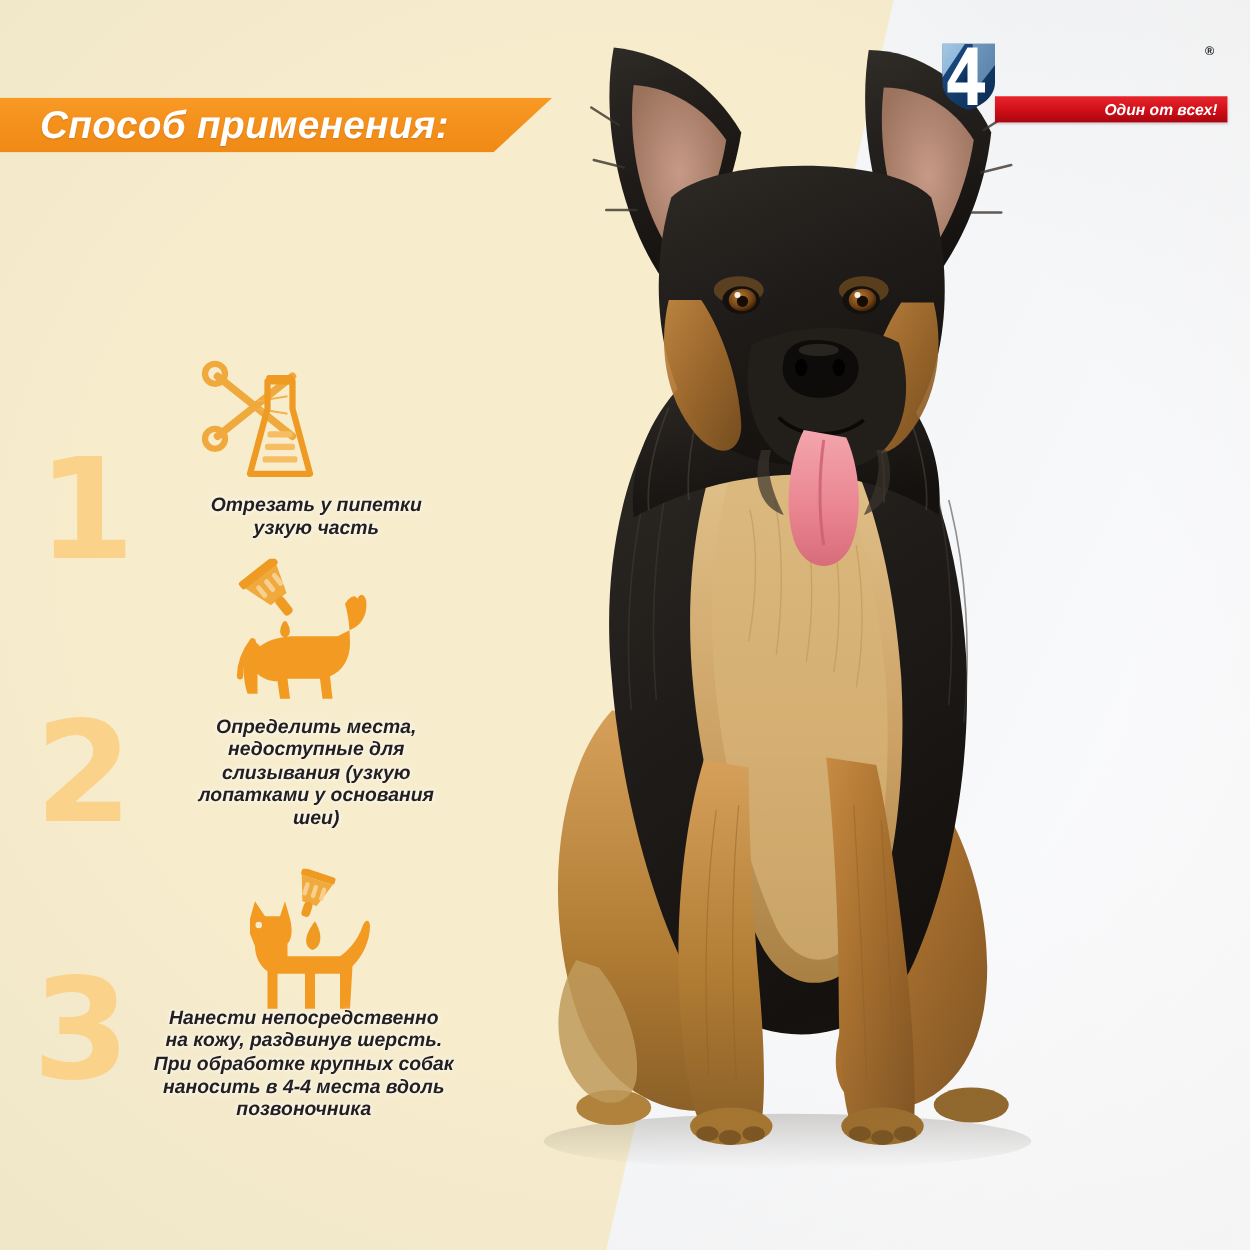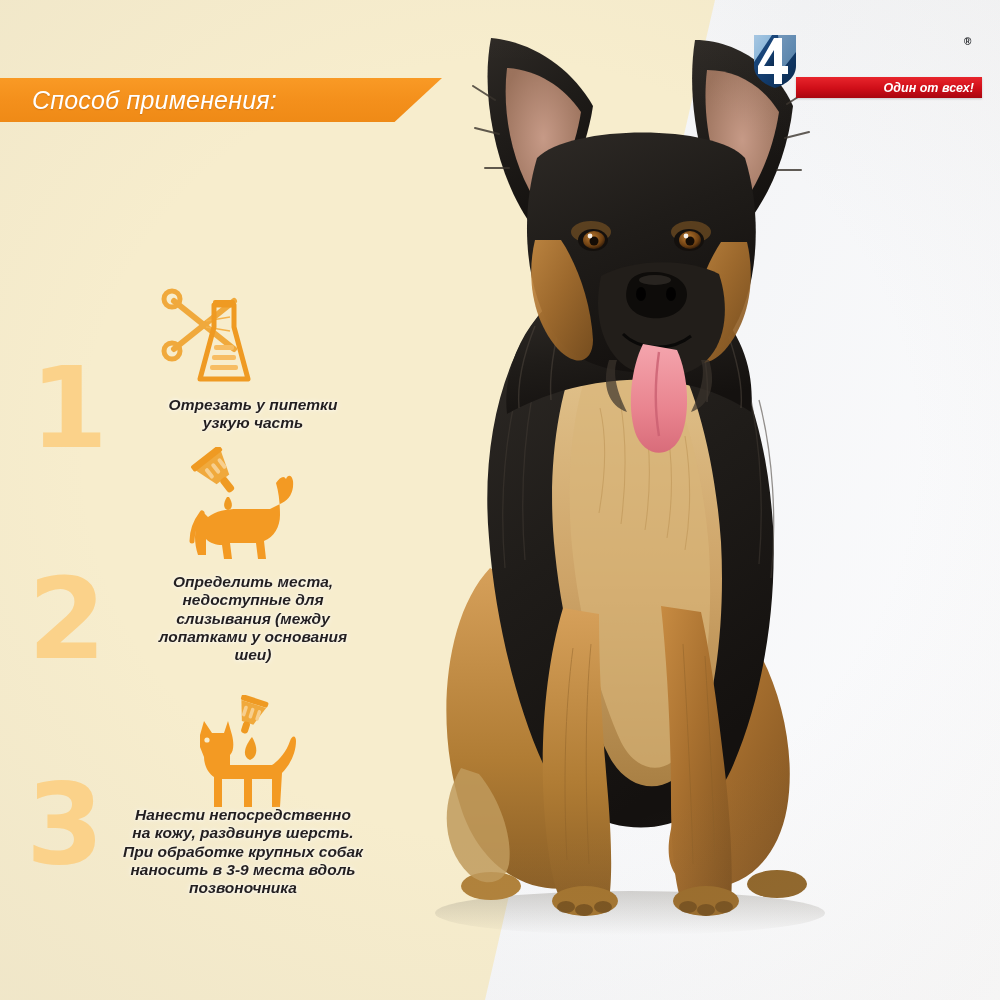--- a/index.html
+++ b/index.html
@@ -31,21 +31,21 @@
 
   
   .banner{
     position:absolute;left:-10px;top:78px;width:452px;height:44px;
     background:linear-gradient(180deg,#f99a25 0%,#f4901c 48%,#ef8a16 100%);
     clip-path:polygon(0 0, 100% 0, 89.5% 100%, 0 100%);
     display:flex;align-items:center;
   }
   .banner-text{
     margin-left:42px;
-    font-size:25px;font-weight:normal;font-style:italic;color:#ffffff;
+    font-size:31px;font-weight:bold;font-style:italic;color:#ffffff;
     letter-spacing:0.2px;white-space:nowrap;
     text-shadow:0 1px 1px rgba(160,80,0,0.35);
   }
 
   
   .logo{
     position:absolute;left:752px;top:30px;width:230px;height:70px;
   }
   .logo-row{position:relative;height:48px;}
   .logo-shield{
@@ -371,21 +371,21 @@
                  L58 62 C46 62 36 64 28 70 L22 64 L18 74
                  C14 84 14 96 18 108 L26 108 L26 92
                  C30 96 36 98 42 98 L44 112 L52 112 L50 96
                  L76 96 L78 112 L86 112 L84 94
                  C94 90 100 80 100 68 C100 58 99 46 96 36 Z" fill="#f39a23"></path>
         <path d="M22 66 C16 74 12 84 12 94" stroke="#f39a23" stroke-width="5" fill="none" stroke-linecap="round"></path>
       </svg>
     </div>
     <div class="step-text">Определить места,
 недоступные для
-слизывания (между
+слизывания (узкую
 лопатками у основания
 шеи)</div>
   </div>
 
   <div class="step" id="step3">
     <div class="step-num">3</div>
     <div class="step-icon">
       <svg viewBox="0 0 130 120" width="130" height="120" xmlns="http://www.w3.org/2000/svg">
 
         <g transform="rotate(18 74 14)">
@@ -408,17 +408,17 @@
                  L104 112 L96 112 L96 84
                  L76 84 L76 112 L68 112 L68 84
                  L46 84 L46 112 L38 112 L38 82
                  C32 78 28 70 28 62 L24 52 Z" fill="#f39a23"></path>
         <circle cx="31" cy="45" r="2.6" fill="#f7edcd"></circle>
       </svg>
     </div>
     <div class="step-text">Нанести непосредственно
 на кожу, раздвинув шерсть.
 При обработке крупных собак
-наносить в 3-9 места вдоль
+наносить в 4-4 места вдоль
 позвоночника</div>
   </div>
 
 </div>
 
 </body></html>

